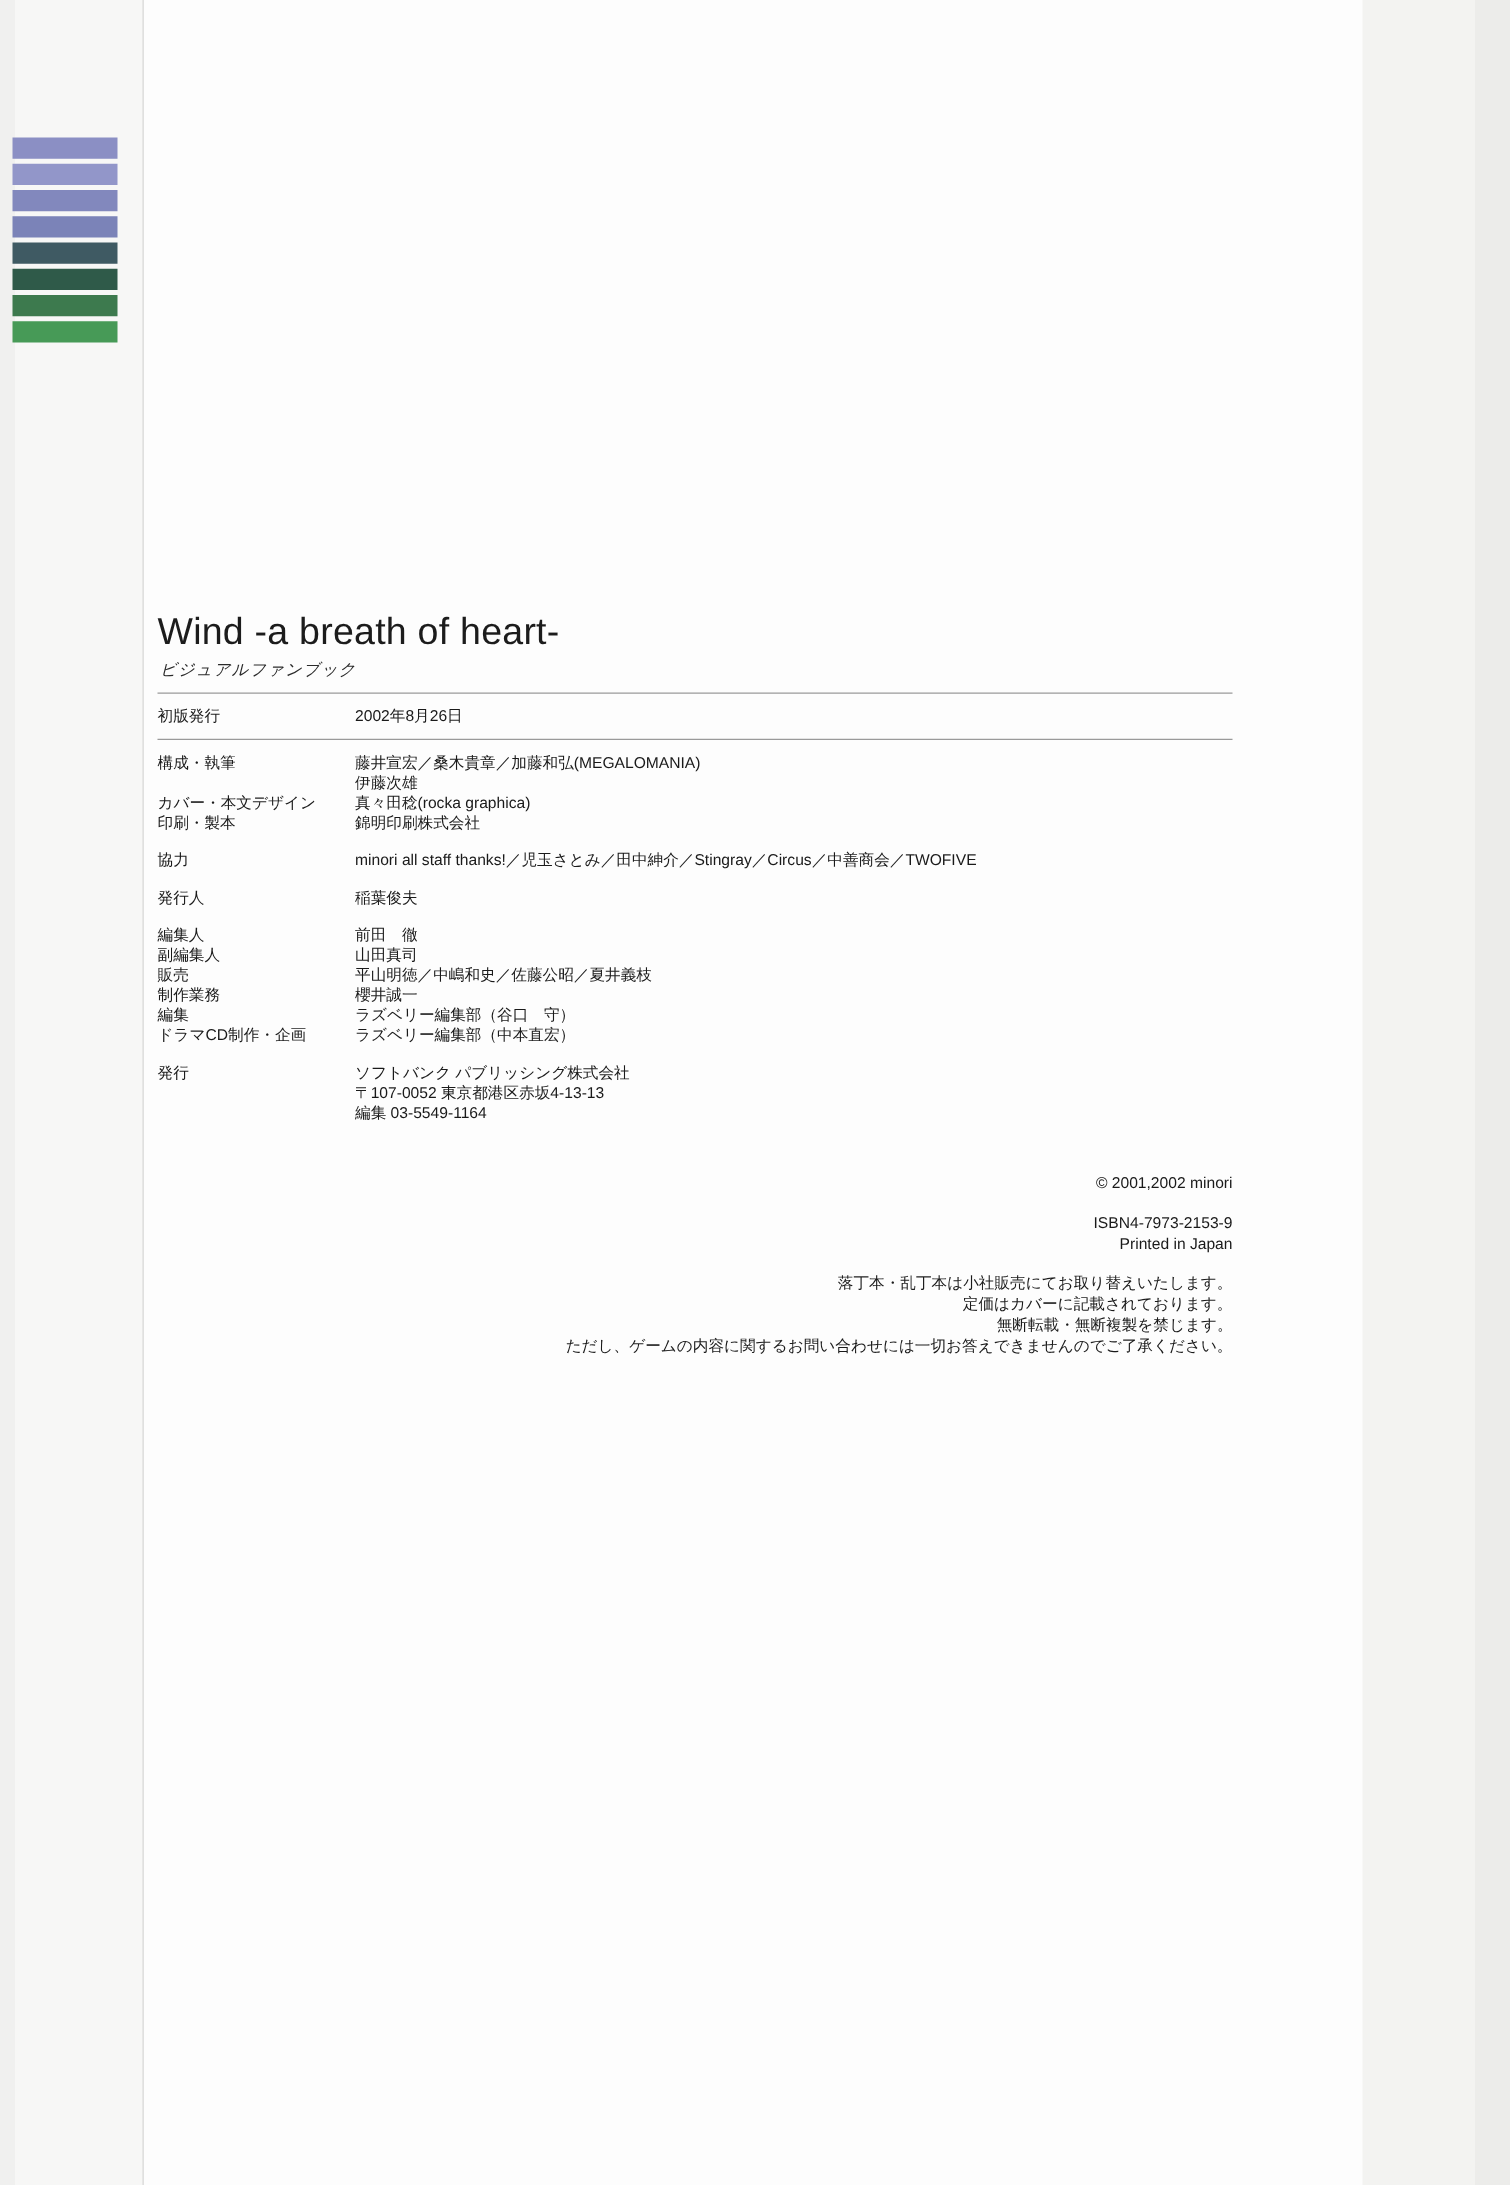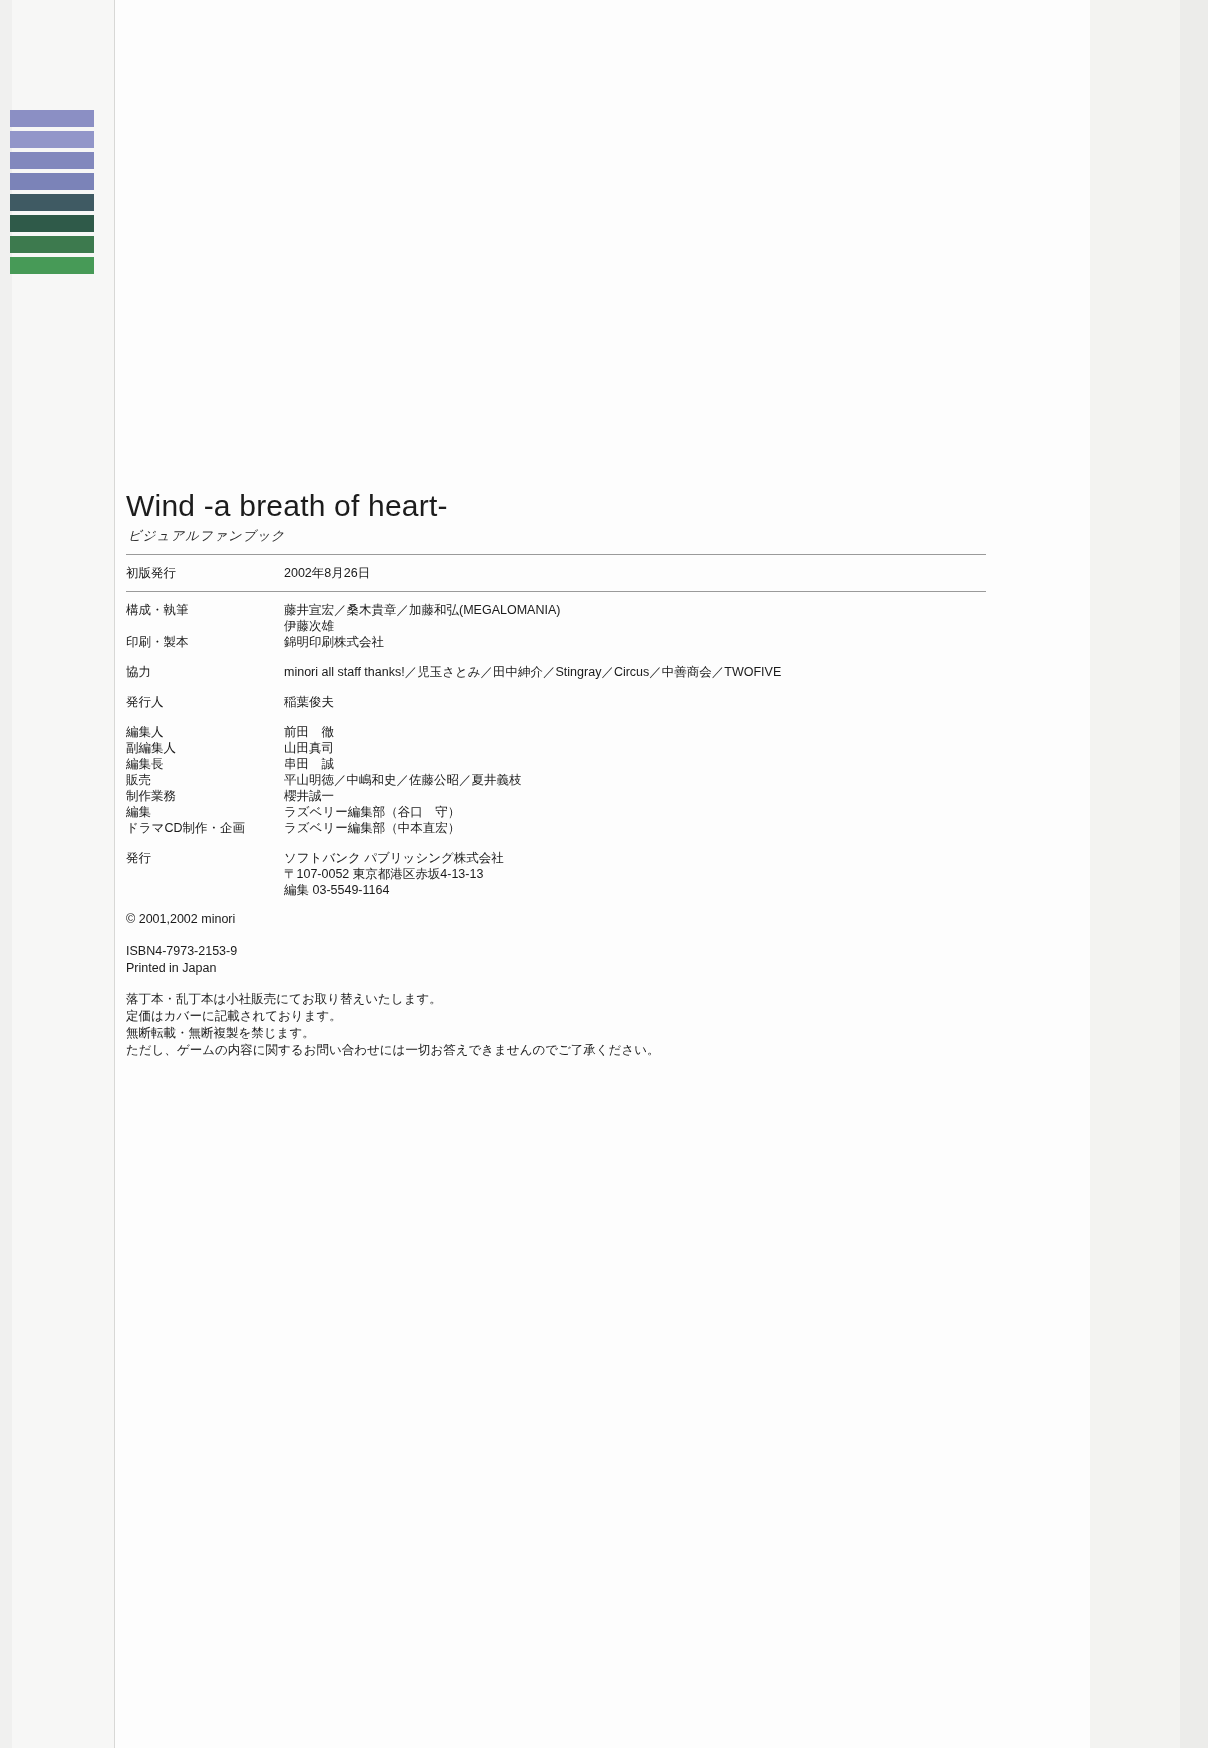--- a/index.html
+++ b/index.html
@@ -119,23 +119,24 @@
   td.lbl {
     width: 158px;
     white-space: nowrap;
   }
   td.val {
     white-space: nowrap;
   }
   .spacer-row td { height: 14px; }
 
   .notes {
-    margin-top: 13px;
+    margin-top: 40px;
     font-size: 12.5px;
     line-height: 1.34;
+    text-align: right;
   }
   .notes .grp { margin-bottom: 15px; }
   .notes .grp:last-child { margin-bottom: 0; }
   .notes div { white-space: nowrap; }
 </style>
 </head>
 <body>
 
 <div class="page"></div>
 <div class="right-edge">
@@ -177,20 +178,24 @@
     <tbody id="credit-rows">
         <tr>
           <td class="lbl">構成・執筆</td>
           <td class="val">藤井宣宏／桑木貴章／加藤和弘(MEGALOMANIA)</td>
         </tr>
         <tr>
           <td class="lbl"></td>
           <td class="val">伊藤次雄</td>
         </tr>
         <tr>
+          <td class="lbl">カバー・本文デザイン</td>
+          <td class="val">真々田稔(rocka graphica)</td>
+        </tr>
+        <tr>
           <td class="lbl">印刷・製本</td>
           <td class="val">錦明印刷株式会社</td>
         </tr>
         <tr class="spacer-row">
           <td colspan="2"></td>
         </tr>
         <tr>
           <td class="lbl">協力</td>
           <td class="val">minori all staff thanks!／児玉さとみ／田中紳介／Stingray／Circus／中善商会／TWOFIVE</td>
         </tr>
@@ -204,24 +209,20 @@
         <tr class="spacer-row">
           <td colspan="2"></td>
         </tr>
         <tr>
           <td class="lbl">編集人</td>
           <td class="val">前田　徹</td>
         </tr>
         <tr>
           <td class="lbl">副編集人</td>
           <td class="val">山田真司</td>
-        </tr>
-        <tr>
-          <td class="lbl">編集長</td>
-          <td class="val">串田　誠</td>
         </tr>
         <tr>
           <td class="lbl">販売</td>
           <td class="val">平山明徳／中嶋和史／佐藤公昭／夏井義枝</td>
         </tr>
         <tr>
           <td class="lbl">制作業務</td>
           <td class="val">櫻井誠一</td>
         </tr>
         <tr>

